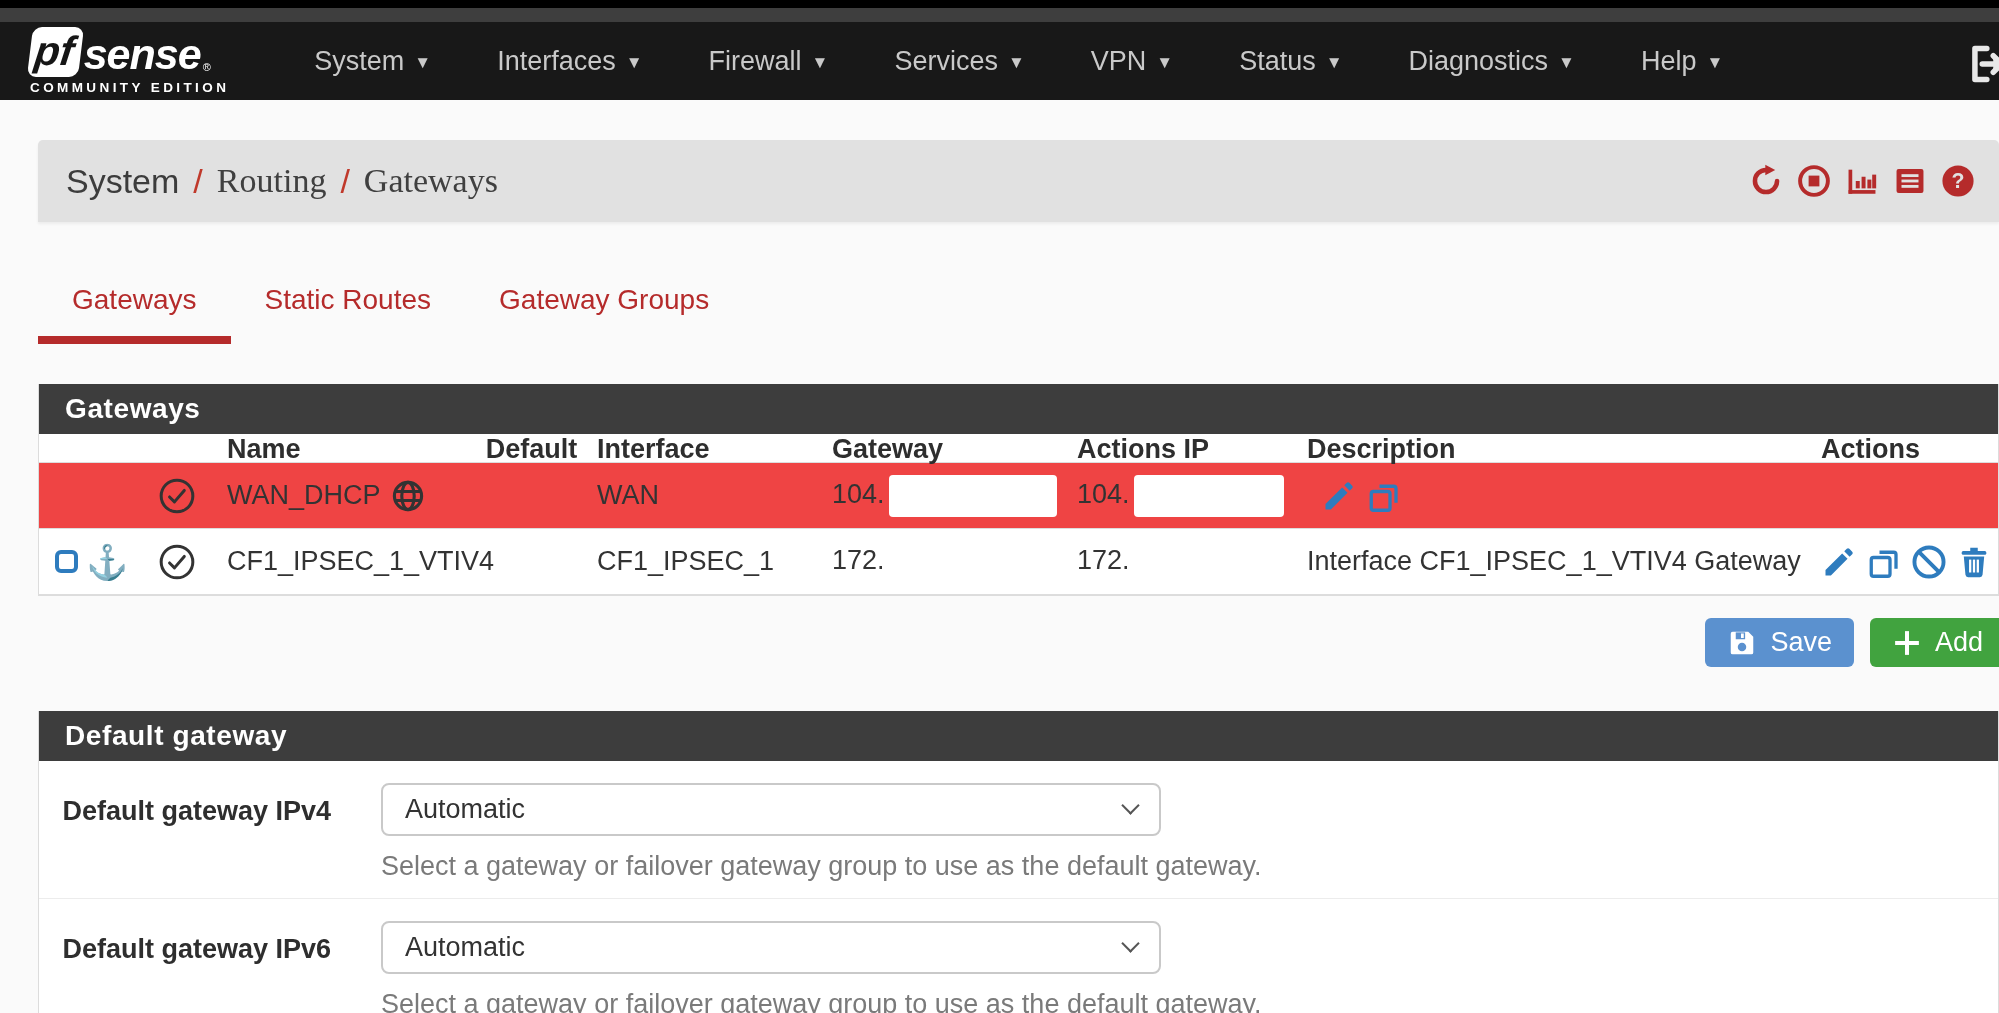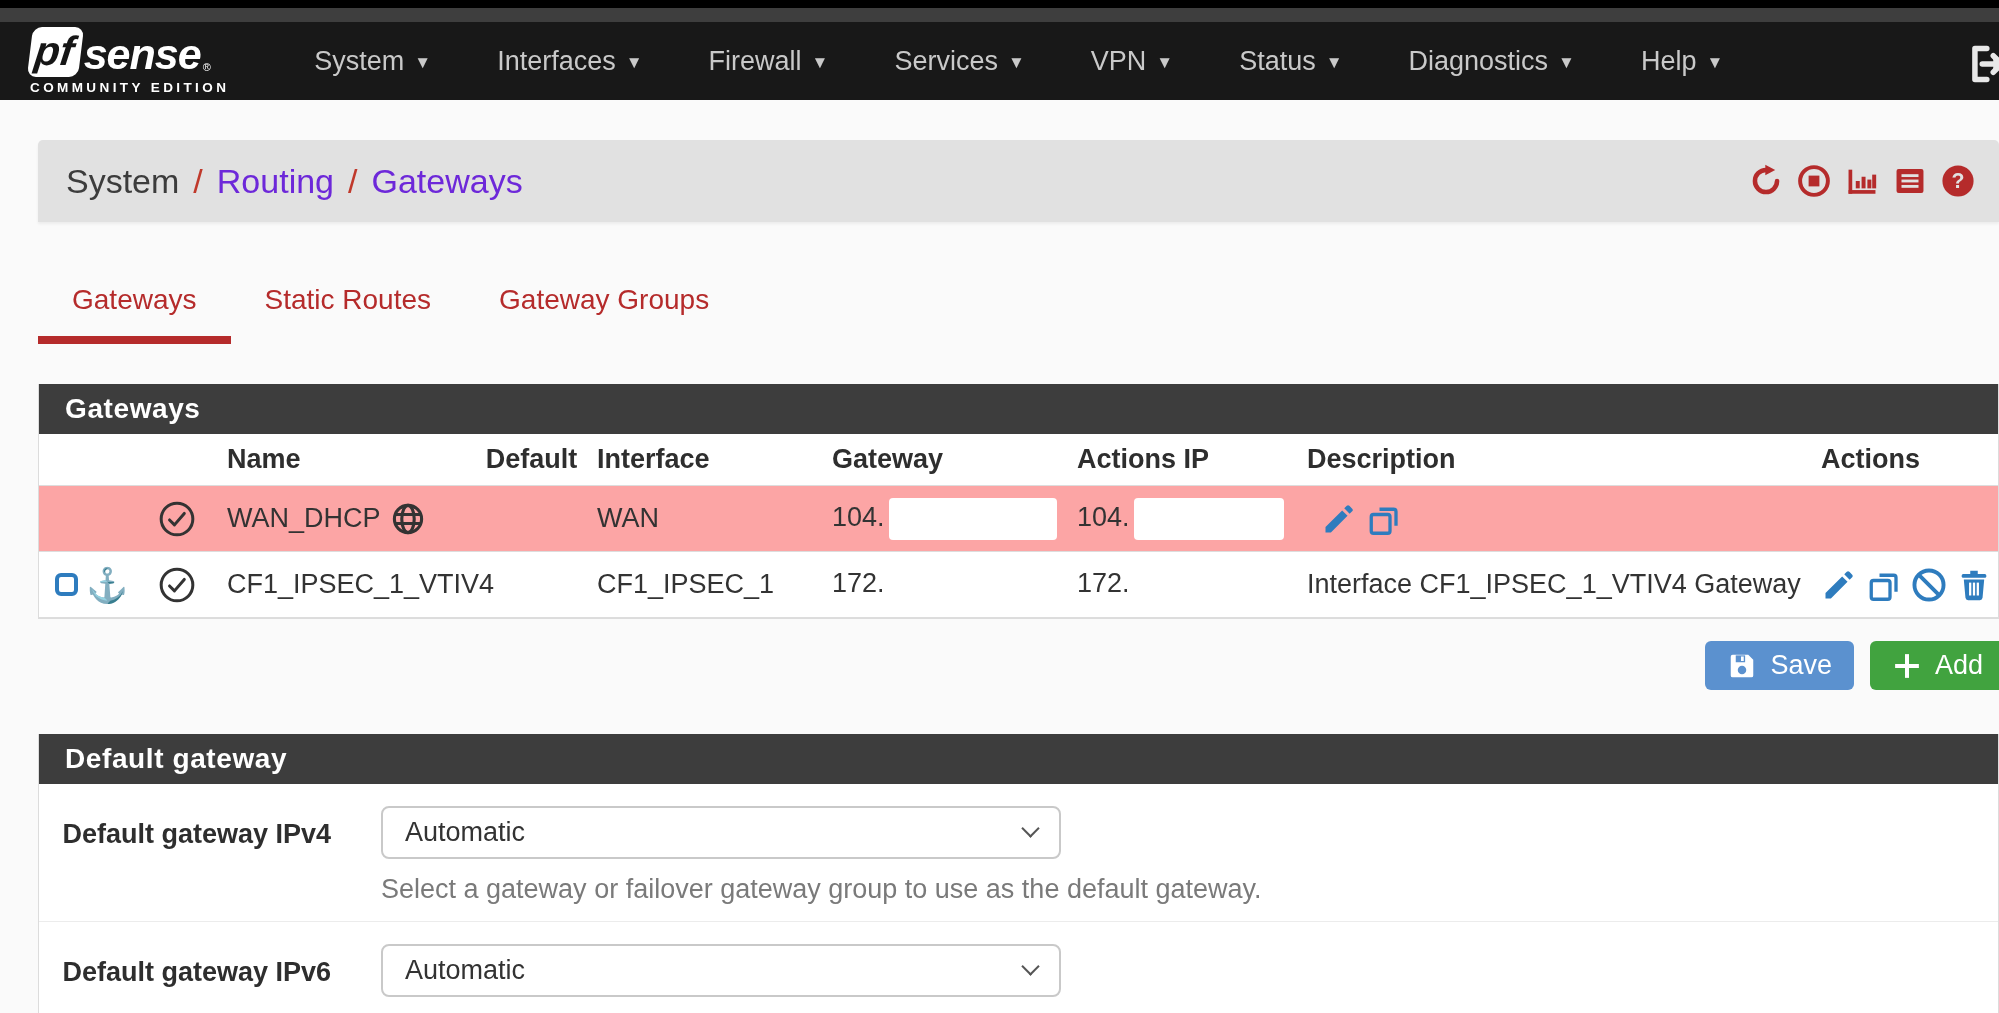--- a/index.html
+++ b/index.html
@@ -22,39 +22,39 @@
   .nav-item { color:#c9c9c9; font-size:27px; padding:0 33px; display:flex; align-items:center; gap:10px; cursor:pointer; white-space:nowrap; }
   .nav-caret { font-size:17px; color:#c9c9c9; padding-top:4px; }
   .nav-logout { position:absolute; right:-8px; top:20px; width:44px; height:40px; color:#e8e8e8; cursor:pointer; }
 
   .container { margin-left:38px; }
 
   
   .breadcrumb-bar { margin-top:40px; background:#e1e1e1; height:82px; border-radius:5px 5px 0 0; display:flex; align-items:center; padding:0 28px; position:relative; box-shadow:0 2px 3px rgba(0,0,0,0.06); }
   .bc-plain { font-size:34px; color:#3c3c3c; }
   .bc-sep { font-size:34px; color:#c0392b; margin:0 14px; }
-  .bc-link { font-size:34px; color:#6d28d9; cursor:pointer; }
+  .bc-link { font-size:34px; color:#404040; cursor:pointer;font-family:Liberation Serif, serif; }
   .bc-actions { position:absolute; right:24px; top:0; height:100%; display:flex; align-items:center; gap:14px; }
   .bc-icon { width:34px; height:34px; color:#b52b2b; cursor:pointer; }
   .bc-icon svg { width:100%; height:100%; display:block; }
 
   
   .tabs { margin-top:62px; display:flex; }
   .tab { font-size:28px; color:#b52b2b; padding:0 34px 20px; cursor:pointer; border-bottom:8px solid transparent; white-space:nowrap; }
   .tab.active { border-bottom-color:#b52b2b; }
 
   
   .panel { margin-top:40px; background:#fff; border:1px solid #dcdcdc; border-top:none; }
   .panel-header { background:#3d3d3d; color:#fff; font-weight:bold; font-size:28px; line-height:28px; letter-spacing:0.6px; padding:11px 26px; }
 
   
   .gw-grid { display:grid; grid-template-columns:95px 85px 255px 115px 235px 245px 230px 500px 1fr; align-items:center; }
-  .gw-thead { height:52px; border-bottom:1px solid #ddd; font-weight:bold; font-size:27px; color:#2e2e2e; }
+  .gw-thead { height:29px; border-bottom:1px solid #ddd; font-weight:bold; font-size:27px; color:#2e2e2e; }
   .gw-row { height:66px; font-size:27px; color:#333; border-bottom:1px solid #ddd; }
-  .gw-row.striped { background:#fca5a5; }
+  .gw-row.striped { background:#ef4444; }
   .cell { padding:0 8px; white-space:nowrap; }
   .cell-center { text-align:center; }
   .markers { display:flex; align-items:center; gap:8px; padding-left:16px; }
   .marker-square { width:23px; height:23px; border:4px solid #2e7cbe; border-radius:6px; }
   .anchor-glyph { font-size:34px; color:#2e7cbe; line-height:34px; }
   .status-cell { display:flex; justify-content:center; }
   .check-icon { width:38px; height:38px; color:#333; }
   .check-icon svg { width:100%; height:100%; display:block; }
   .name-cell { display:flex; align-items:center; gap:10px; }
   .globe-icon { width:34px; height:34px; color:#333; }
@@ -71,21 +71,21 @@
   .btn-save { background:#5b91cf; }
   .btn-add { background:#41a33f; margin-right:-14px; padding-right:30px; }
   .btn svg { width:30px; height:30px; display:block; }
 
   
   .panel-dg { margin-top:44px; }
   .form-row { display:flex; padding:22px 0 16px; }
   .form-row + .form-row { border-top:1px solid #ececec; }
   .form-label { width:292px; text-align:right; font-weight:bold; font-size:27px; color:#2e2e2e; padding-top:13px; }
   .form-field { margin-left:50px; }
-  .select-box { width:680px; height:53px; background:#fff; border:2px solid #c9c9c9; border-radius:8px; display:flex; align-items:center; justify-content:space-between; padding:4px 22px; font-size:27px; color:#333; cursor:pointer; }
+  .select-box { width:780px; height:53px; background:#fff; border:2px solid #c9c9c9; border-radius:8px; display:flex; align-items:center; justify-content:space-between; padding:4px 22px; font-size:27px; color:#333; cursor:pointer; }
   .chevron { width:13px; height:13px; border-right:2.5px solid #555; border-bottom:2.5px solid #555; transform:rotate(45deg); margin-top:-8px; }
   .help-text { margin-top:15px; font-size:27px; color:#7a7a7a;text-align:right; }
 </style>
 </head>
 <body>
 
 <div class="strip-black"></div>
 <div class="strip-gray"></div>
 
 <div class="navbar">

